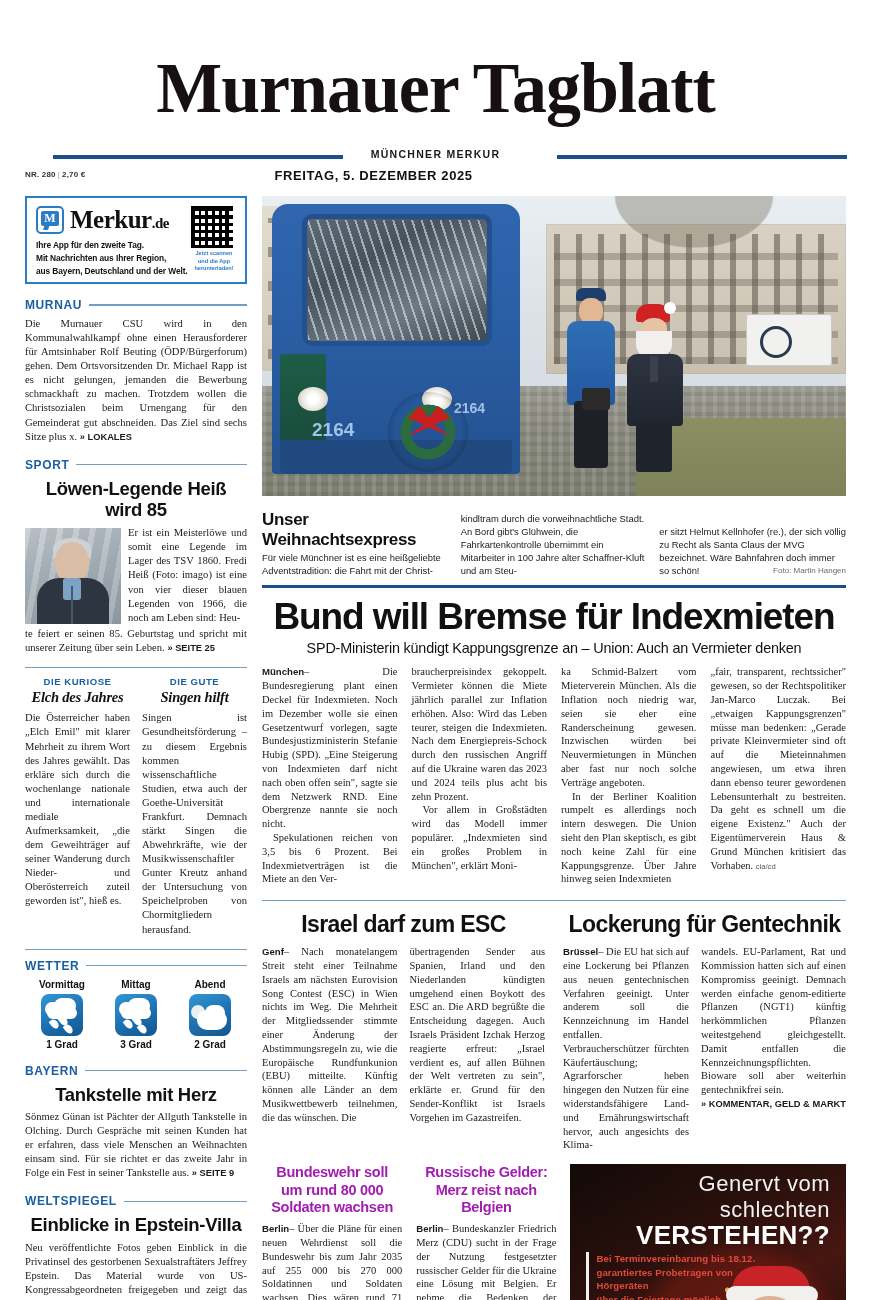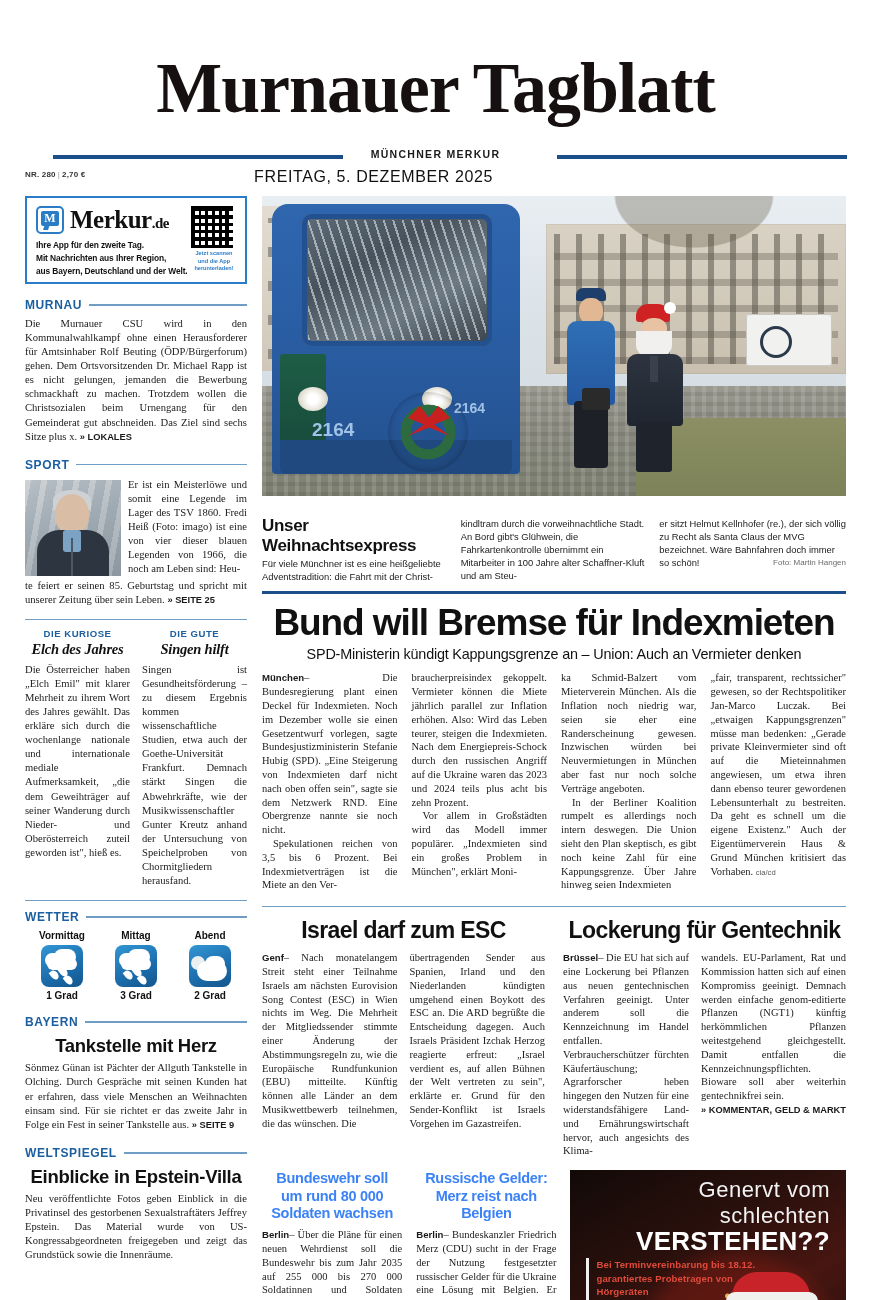--- a/index.html
+++ b/index.html
@@ -26,21 +26,21 @@
   }
   .mast-rule-row { position: absolute; top: 155px; left: 25px; width: 822px; height: 4px; }
   .mast-rule-l { position: absolute; left: 28px; top: 0; width: 290px; height: 4px; background: #1b4f8a; }
   .mast-rule-r { position: absolute; right: 0; top: 0; width: 290px; height: 4px; background: #1b4f8a; }
   .mast-sub {
     position: absolute; left: 0; top: 148px; width: 871px; text-align: center;
     font-size: 10.5px; font-weight: 700; letter-spacing: 1.3px; color: #1a1a1a;
   }
   .mast-date {
     position: absolute; left: 0; top: 168px; width: 747px; text-align: center;
-    font-size: 16px; font-weight: 400; letter-spacing: 0.6px; color: #111;
+    font-size: 13px; font-weight: 700; letter-spacing: 0.6px; color: #111;
   }
   .mast-issue {
     position: absolute; left: 25px; top: 170px;
     font-size: 8px; font-weight: 700; color: #333; letter-spacing: 0.2px;
   }
   .mast-issue .sep { color:#999; font-weight:400; padding:0 2px; }
 
   
   .leftcol { position: absolute; left: 25px; top: 196px; width: 222px; }
 
@@ -195,21 +195,21 @@
   .ph-santa .face{position:absolute;left:17px;top:14px;width:26px;height:22px;border-radius:45%;background:#e7c2a3;}
   .ph-santa .beard{position:absolute;left:12px;top:27px;width:36px;height:28px;background:#f1f0ee;border-radius:0 0 50% 50%;}
   .ph-santa .jacket{position:absolute;left:3px;top:50px;width:56px;height:72px;background:linear-gradient(180deg,#2d3440,#20262f);border-radius:10px 10px 4px 4px;}
   .ph-santa .tie{position:absolute;left:26px;top:52px;width:8px;height:26px;background:#3b414b;}
   .ph-santa .legs{position:absolute;left:12px;top:118px;width:36px;height:50px;background:#1f242c;border-radius:3px;}
   .ph-truck{position:absolute;right:14px;top:118px;width:86px;height:52px;background:#f1f1ef;border-radius:3px;box-shadow:inset 0 0 0 1px #c9c9c5;}
   .ph-truck:after{content:"";position:absolute;left:14px;top:12px;width:26px;height:26px;border-radius:50%;border:3px solid #2a3a4a;}
   .ph-tree{position:absolute;right:60px;top:0;width:230px;height:90px;
     background: radial-gradient(ellipse at 60% 0%, rgba(90,80,60,.32) 0 40%, transparent 41%);}
 
-  .cap-row { display: flex; gap: 12px; margin-top: 20px; }
+  .cap-row { display: flex; gap: 12px; margin-top: 14px; align-items: flex-end; }
   .cap-col { flex: 1; }
   .cap-title { font-size: 17px; font-weight: 700; color:#111; letter-spacing:-.3px; }
   .cap-text { font-size: 9.4px; line-height: 1.38; color:#1a1a1a; margin-top: 2px; }
   .cap-credit { font-size: 8px; color:#6b6b6b; float: right; }
   .rule-blue-thick { height: 3px; background: #1b4f8a; margin-top: 7px; }
 
   .lead-head { font-size: 37px; font-weight: 700; color:#111; text-align: center; letter-spacing:-1.1px; margin-top: 10px; line-height:1.04;}
   .lead-sub { font-size: 14.4px; font-weight: 400; color:#111; text-align:center; margin-top: 4px; letter-spacing:-.2px;}
   .cols3 { display: flex; gap: 14px; margin-top: 9px; }
   .cols3 .c { flex: 1; }
@@ -222,21 +222,21 @@
   .byline { font-size:7.6px; color:#555; font-family:"Liberation Sans",sans-serif;}
 
   .mid-row { display: flex; gap: 18px; margin-top: 14px; border-top:1.5px solid #6f9dc4; padding-top: 10px; }
   .mid-half { flex: 1; }
   .mid-head { text-align:center; font-size: 23px; font-weight:700; color:#111; letter-spacing:-.6px; }
   .cols2 { display:flex; gap: 12px; margin-top: 7px; }
   .cols2 .c { flex: 1; }
 
   .bottom-row { display:flex; gap: 14px; margin-top: 12px; }
   .bot-col { width: 143px; }
-  .bot-head { text-align:center; font-size: 14.5px; font-weight:700; color:#3b82f6; line-height:1.2; letter-spacing:-.3px;}
+  .bot-head { text-align:center; font-size: 14.5px; font-weight:700; color:#a21caf; line-height:1.2; letter-spacing:-.3px;}
 
   
   .ad {
     width: 281px; height: 242px; position: relative; overflow: hidden;
     background: linear-gradient(150deg,#120a08 0%, #2a100c 35%, #471611 60%, #1b0b08 100%);
   }
   .ad-glow{position:absolute;right:-30px;bottom:-20px;width:230px;height:200px;
     background: radial-gradient(circle at 40% 60%, rgba(220,60,40,.55) 0 22%, rgba(150,30,20,.35) 23% 48%, transparent 60%);}
   .ad-lights{position:absolute;right:8px;top:100px;width:130px;height:130px;
     background:
@@ -309,20 +309,21 @@
         <span class="sec-rule"></span>
       </div>
       <div class="body-ser"><span>Die Murnauer CSU wird in den Kommunalwahlkampf ohne einen Herausforderer für Amtsinhaber Rolf Beuting (ÖDP/Bürgerforum) gehen. Dem Ortsvorsitzenden Dr. Michael Rapp ist es nicht gelungen, jemanden die Bewerbung schmackhaft zu machen. Trotzdem wollen die Christsozialen beim Urnengang für den Gemeinderat gut abschneiden. Das Ziel sind sechs Sitze plus x.</span> <span class="ref">» LOKALES</span></div>
     </div>
 
     <div class="sec">
       <div class="sec-head">
         <span class="sec-label">SPORT</span>
         <span class="sec-rule"></span>
       </div>
+      <div class="sec-title">Löwen-Legende Heiß wird 85</div>
       <div class="sport-flow">
         <div class="sport-photo">
           <div class="wall"></div>
             <div class="hair"></div>
             <div class="head"></div>
           <div class="body"></div>
             <div class="shirt"></div>
             <div class="zip"></div>
         </div>
         <div class="body-ser" style="margin-top:0">Er ist ein Meisterlöwe und somit eine Legende im Lager des TSV 1860. Fredi Heiß (Foto: imago) ist eine von vier dieser blauen Legenden von 1966, die noch am Leben sind: Heu-</div>

